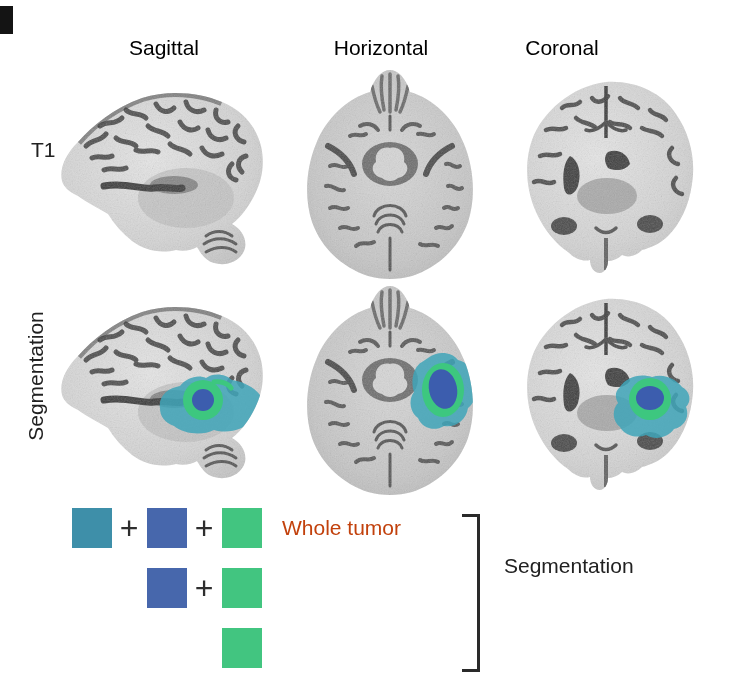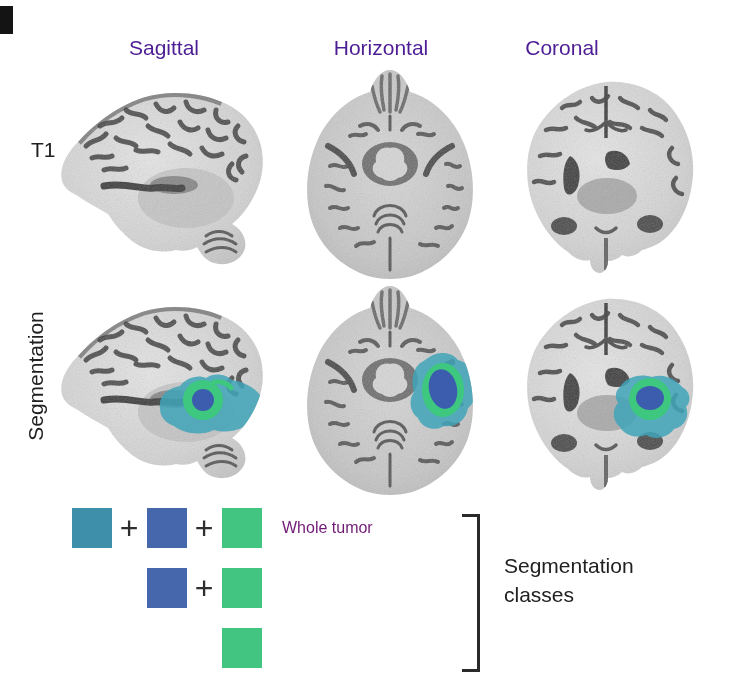--- a/index.html
+++ b/index.html
@@ -1,27 +1,27 @@
 <!DOCTYPE html>
 <html><head>
 <meta charset="utf-8">
 <style>
   html,body{margin:0;padding:0;background:#ffffff;}
   #page{position:relative;width:730px;height:694px;background:#ffffff;overflow:hidden;
         font-family:"Liberation Sans","DejaVu Sans",sans-serif;color:#212121;}
   .hdr{position:absolute;top:36px;transform:translateX(-50%);font-size:21px;line-height:24px;
-       color:#4c1d95;white-space:nowrap;}
+       color:#000000;white-space:nowrap;}
   .rowlabel{position:absolute;font-size:21px;color:#212121;white-space:nowrap;}
   #seg-rowlabel{top:376px;left:36px;transform:translate(-50%,-50%) rotate(-90deg);}
   .corner-mark{position:absolute;left:0;top:6px;width:13px;height:28px;background:#141414;}
   svg.brain{position:absolute;}
   .swatch{position:absolute;width:40px;height:40px;}
   .plus{position:absolute;width:30px;line-height:40px;text-align:center;font-size:32px;
         color:#2e2e2e;}
-  .leglabel{position:absolute;line-height:40px;font-size:16px;color:#701a75;white-space:nowrap;}
+  .leglabel{position:absolute;line-height:40px;font-size:21px;color:#c2410c;white-space:nowrap;}
   .bracket{position:absolute;left:462px;top:514px;width:15px;height:152px;
            border-top:3px solid #2a2a2a;border-right:3px solid #2a2a2a;border-bottom:3px solid #2a2a2a;}
   .bracket-label{position:absolute;left:504px;top:551px;font-size:21px;line-height:29px;color:#212121;}
 </style>
 </head>
 <body>
 
 <div id="page">
 
   <svg width="0" height="0" style="position:absolute" aria-hidden="true">
@@ -324,16 +324,15 @@
 
   <div class="swatch" style="left: 147px; top: 568px; background: rgb(71, 103, 172);"></div>
   <span class="plus" style="left:189px;top:568px">+</span>
   <div class="swatch" style="left: 222px; top: 568px; background: rgb(66, 197, 128);"></div>
 
   <div class="swatch" style="left: 222px; top: 628px; background: rgb(66, 197, 128);"></div>
 
   <div class="bracket"></div>
   <div class="bracket-label">
     <div>Segmentation</div>
-    <div>classes</div>
   </div>
 
 </div>
 
 </body></html>

